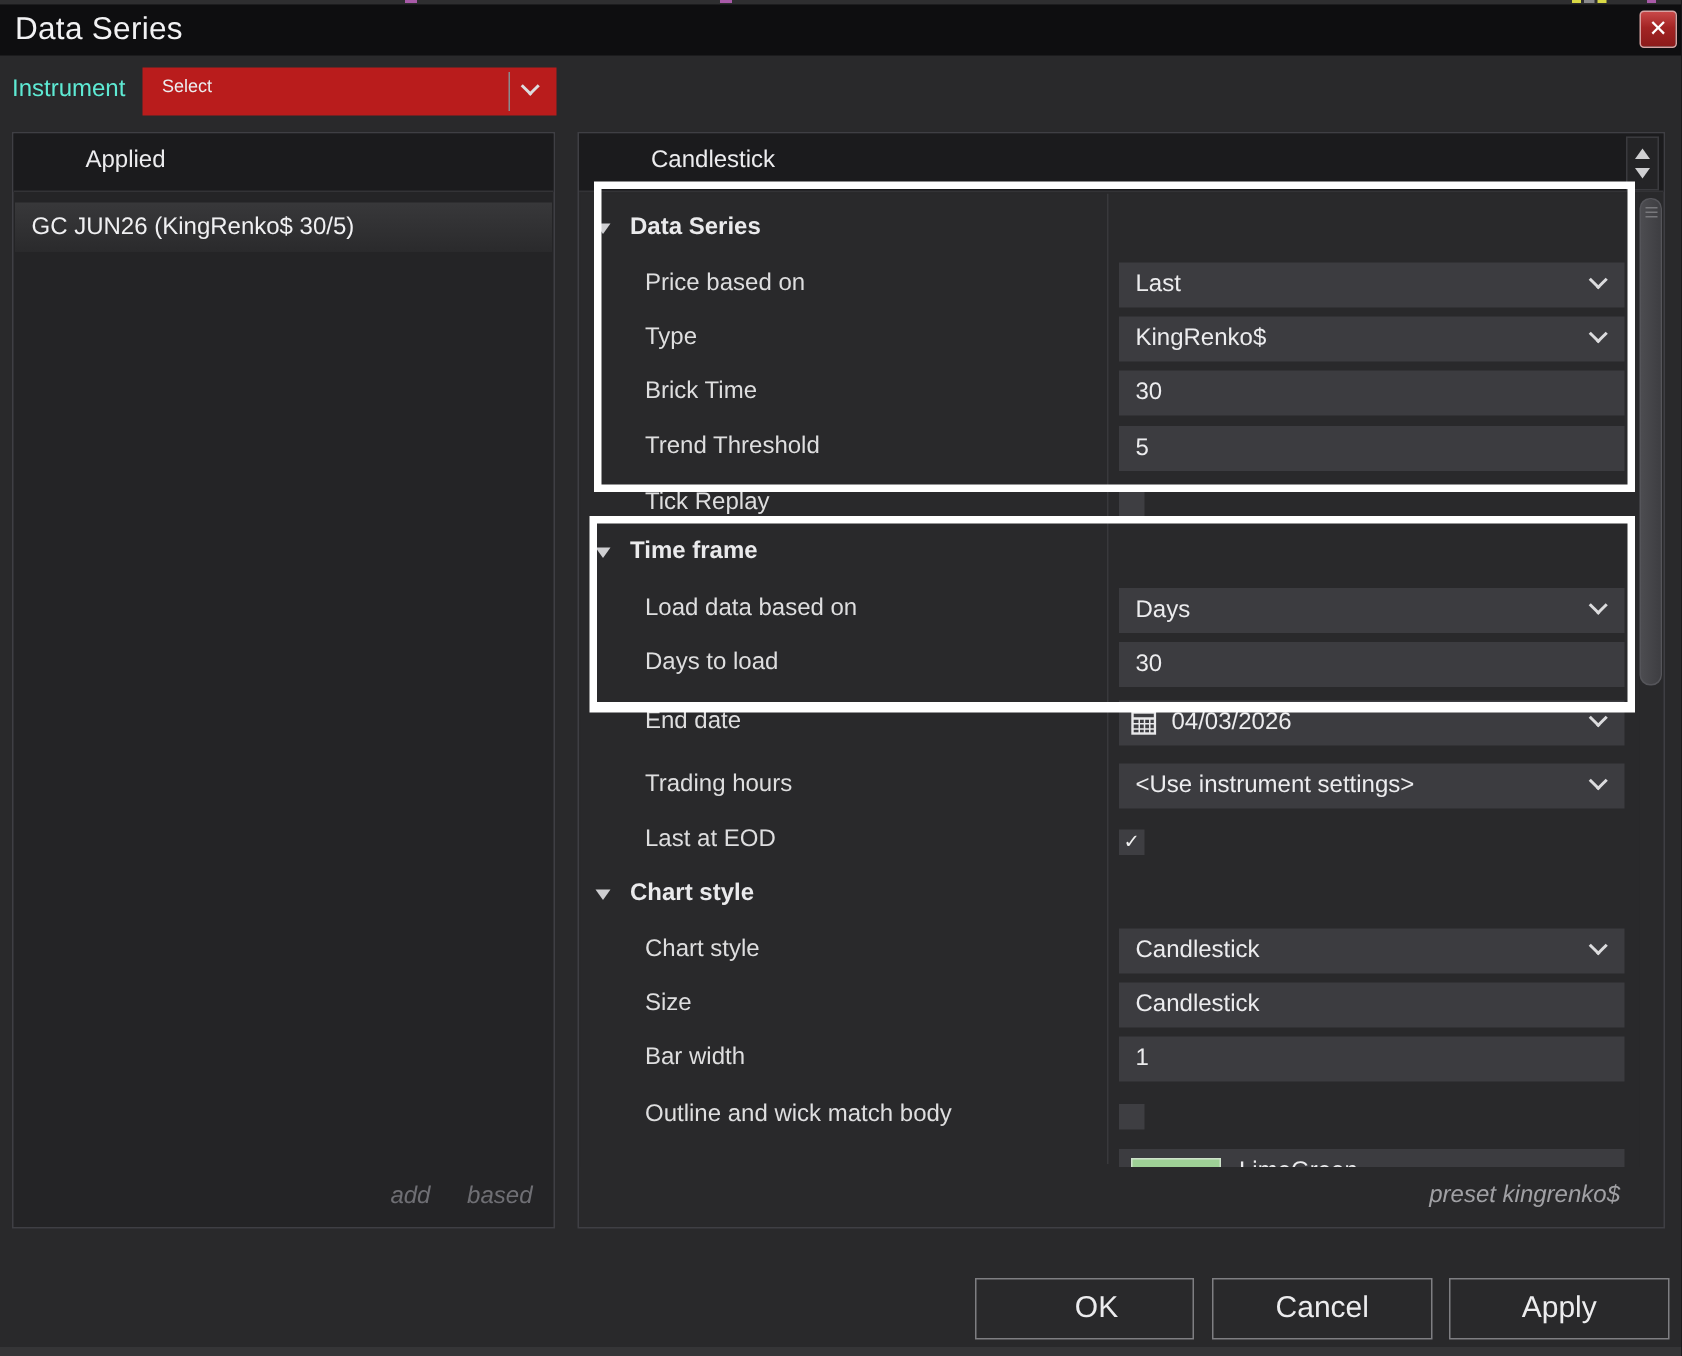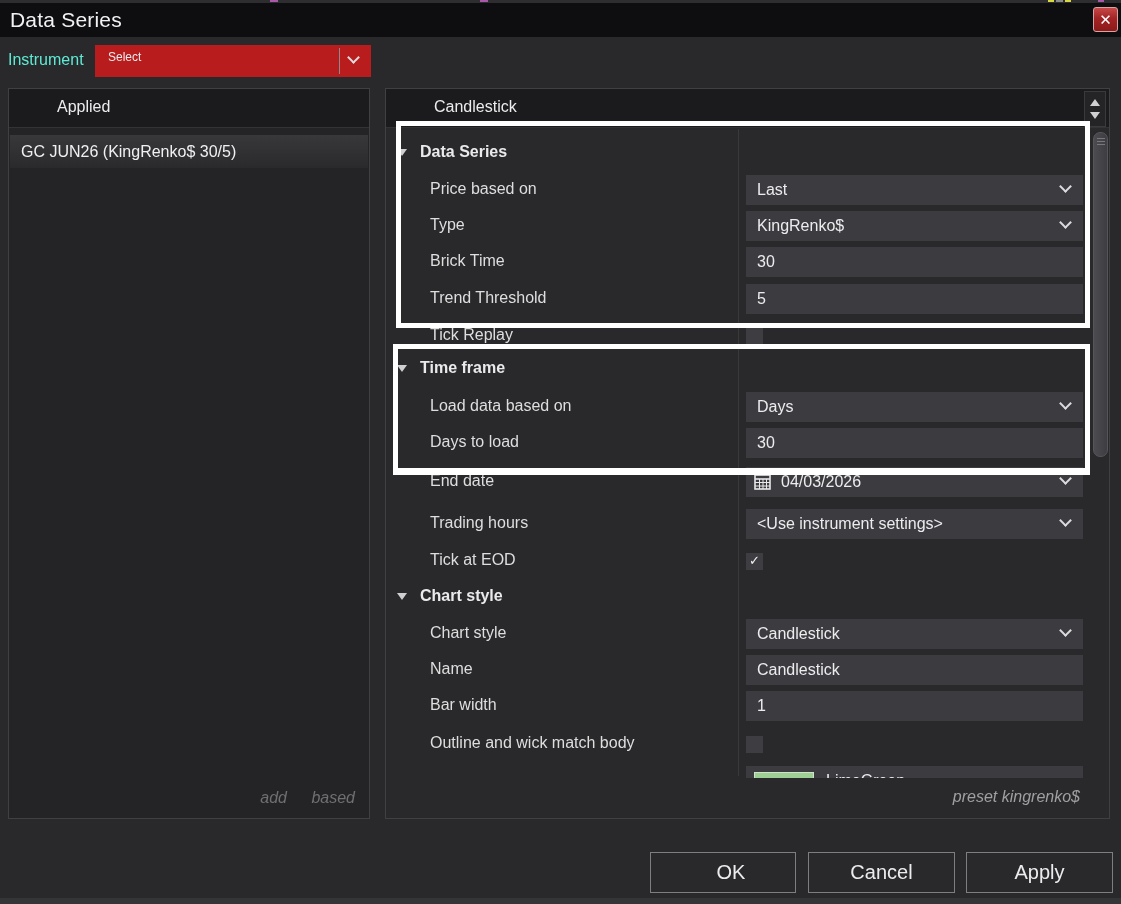--- a/index.html
+++ b/index.html
@@ -187,35 +187,35 @@
         <span class="date-text">04/03/2026</span>
         <span class="chev"></span>
       </div>
 
       <div class="row-label" style="top:385px;">Trading hours</div>
       <div class="field select" style="top:380px;">
         <span>&lt;Use instrument settings&gt;</span>
         <span class="chev"></span>
       </div>
 
-      <div class="row-label" style="top:422px;">Tick at EOD</div>
+      <div class="row-label" style="top:422px;">Last at EOD</div>
       <div class="checkbox checked" style="top:424px;"></div>
 
       <div class="sec-head" style="top:458px;">
         <span class="sec-tri"></span>
         <span class="sec-title">Chart style</span>
       </div>
 
       <div class="row-label" style="top:495px;">Chart style</div>
       <div class="field select" style="top:490px;">
         <span>Candlestick</span>
         <span class="chev"></span>
       </div>
 
-      <div class="row-label" style="top:531px;">Name</div>
+      <div class="row-label" style="top:531px;">Size</div>
       <div class="field" style="top:526px;">Candlestick</div>
 
       <div class="row-label" style="top:567px;">Bar width</div>
       <div class="field" style="top:562px;">1</div>
 
       <div class="row-label" style="top:605px;">Outline and wick match body</div>
       <div class="checkbox" style="top:607px;"></div>
 
       <div class="field select" style="top:637px;">
         <span class="swatch" style="background:#9ed096"></span>

